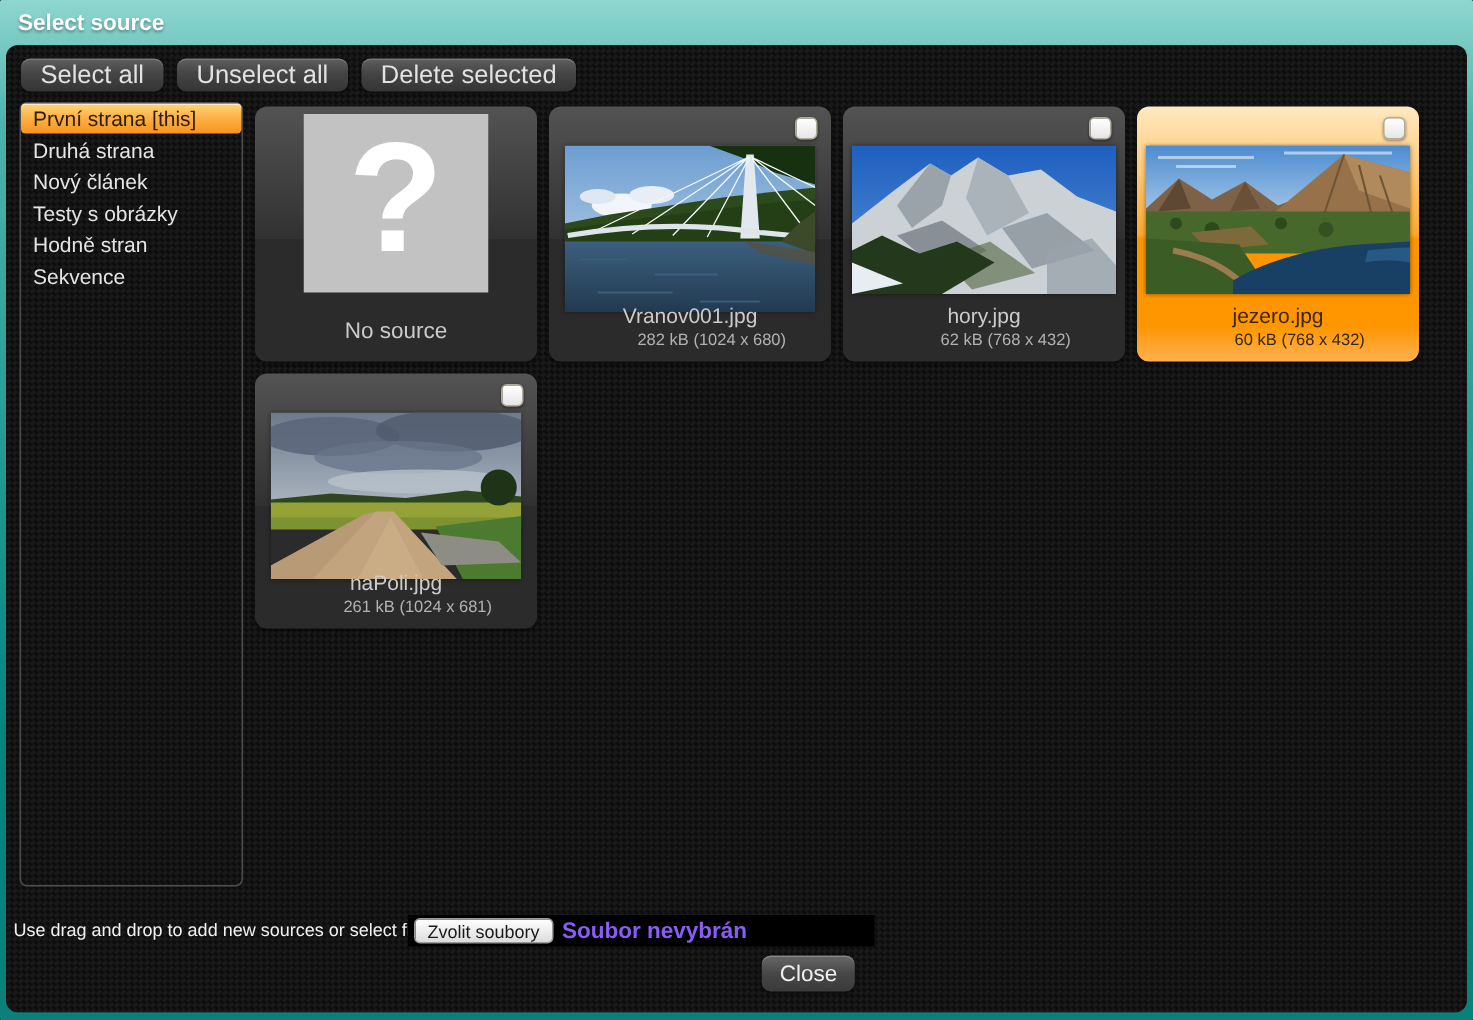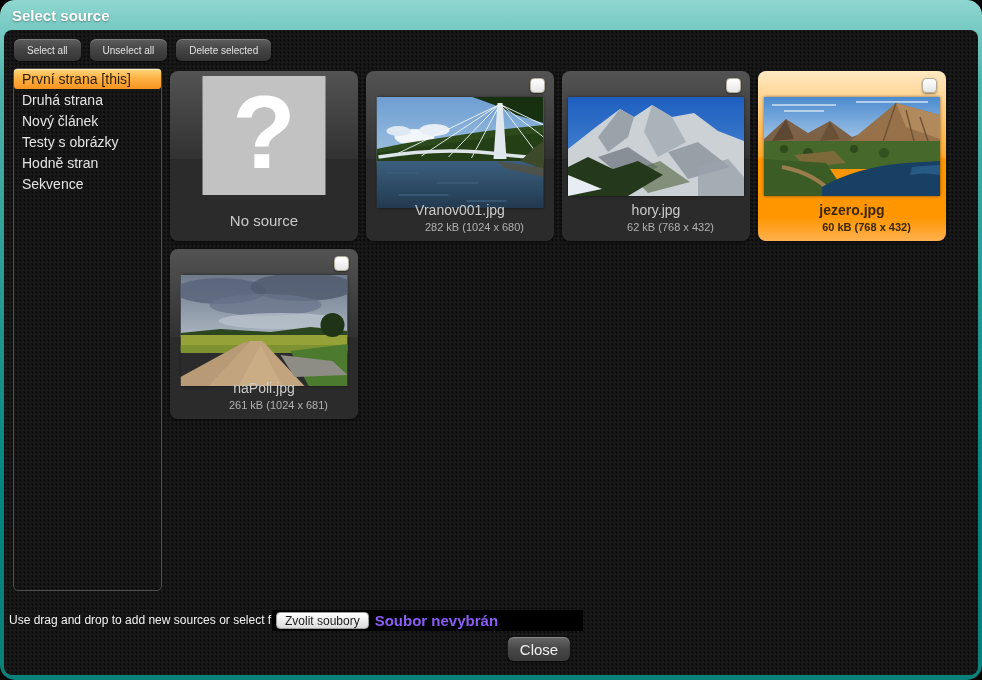--- a/index.html
+++ b/index.html
@@ -1,40 +1,40 @@
 <!DOCTYPE html>
 <html><head>
 <meta charset="utf-8">
 <style>
   * { margin:0; padding:0; box-sizing:border-box; }
   html,body { width:982px; height:680px; background:#000; overflow:hidden;
               font-family:"Liberation Sans", sans-serif; }
 
   .dialog { position:absolute; left:0; top:0; width:982px; height:680px;
-            border-radius:15px;
+            border-radius:1px;
             background:linear-gradient(180deg,#8fd6d0 0%,#4db3ac 12%,#17928b 55%,#03857f 72%,#0a807a 100%); }
 
   .titlebar { position:absolute; left:0; top:0; width:100%; height:30px;
               display:flex; align-items:center; padding-left:12px; }
   .titlebar .title { color:#fff; font-size:15px; font-weight:bold;
                      text-shadow:0 1px 2px rgba(0,0,0,.35); }
 
   .content { position:absolute; left:4px; top:30px; width:974px; height:645px;
              border-radius:8px;
              background-color:#141414;
              background-image:conic-gradient(from 45deg,#0e0e0e 25%,#191919 25% 50%,#0e0e0e 50% 75%,#191919 75%);
              background-size:4px 4px; }
 
   
   .toolbar { position:absolute; left:10px; top:9px; display:flex; gap:9px; }
   .btn { display:inline-flex; align-items:center; justify-content:center;
          height:22px; padding:0 13px; border-radius:6px;
          background:linear-gradient(180deg,#5f5f5f 0%,#454545 45%,#343434 100%);
          box-shadow:inset 0 1px 0 rgba(255,255,255,.18), 0 1px 2px rgba(0,0,0,.5);
-         color:#e2e2e2; font-size:10px; cursor:pointer; white-space:nowrap; }
+         color:#e2e2e2; font-size:17px; cursor:pointer; white-space:nowrap; }
 
   
   .sidebar { position:absolute; left:9px; top:38px; width:149px; height:523px;
              border:1px solid #4e4e4e; border-radius:5px; padding:0; }
   .side-item { height:20px; line-height:20px; padding-left:8px;
                font-size:14px; color:#e4e4e4; white-space:nowrap; overflow:hidden;
                cursor:pointer; margin-bottom:1px; }
   .side-item.selected { background:linear-gradient(180deg,#ffd67e 0%,#fdb246 45%,#f7941e 100%);
                         color:#2d1c02; border-radius:3px;
                         box-shadow:inset 0 1px 0 rgba(255,255,255,.5); }
@@ -50,21 +50,21 @@
                     box-shadow:0 1px 2px rgba(0,0,0,.4); cursor:pointer; }
   .thumb { position:absolute; top:26px; left:50%; transform:translateX(-50%);
            box-shadow:0 0 3px rgba(0,0,0,.5); }
   .thumb svg { display:block; width:100%; height:100%; }
   .thumb.tall { width:167px; height:111px; }
   .thumb.wide { width:176px; height:99px; }
   .tile .fname { position:absolute; bottom:23px; left:0; width:100%; text-align:center;
                  font-size:14px; color:#cbcbcb; }
   .tile .fmeta { position:absolute; bottom:8px; left:0; width:100%; text-align:center;
                  font-size:11px; color:#b2b2b2;padding-left:29px; }
-  .tile.selected .fname, .tile.selected .fmeta { color:#3a2703;font-weight:bold; }
+  .tile.selected .fname, .tile.selected .fmeta { color:#3a2703; }
   .qmark { position:absolute; top:5px; left:50%; transform:translateX(-50%);
            width:123px; height:119px; background:#c2c2c2;
            display:flex; align-items:center; justify-content:center; }
   .qmark span { font-size:104px; font-weight:bold; color:#fff; line-height:1;
                 transform:translateY(-4px); }
   .nosource-label { position:absolute; bottom:12px; left:0; width:100%; text-align:center;
                     font-size:15px; color:#cbcbcb; }
 
   
   .hint { position:absolute; left:5px; top:583px; font-size:12px; color:#f2f2f2; }

